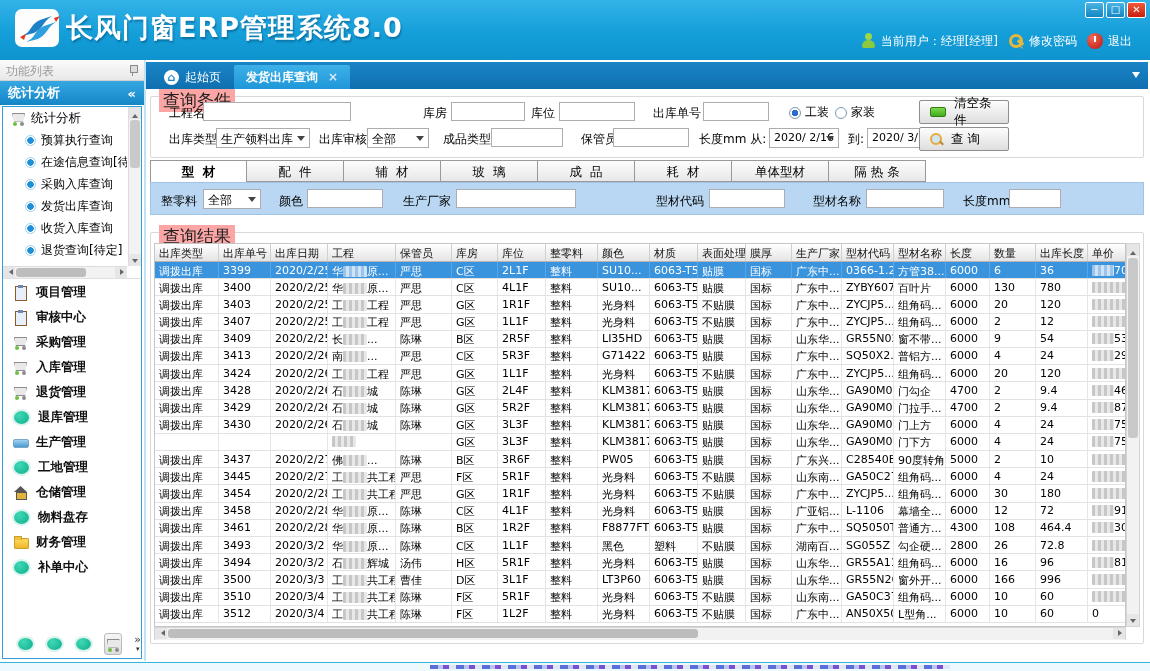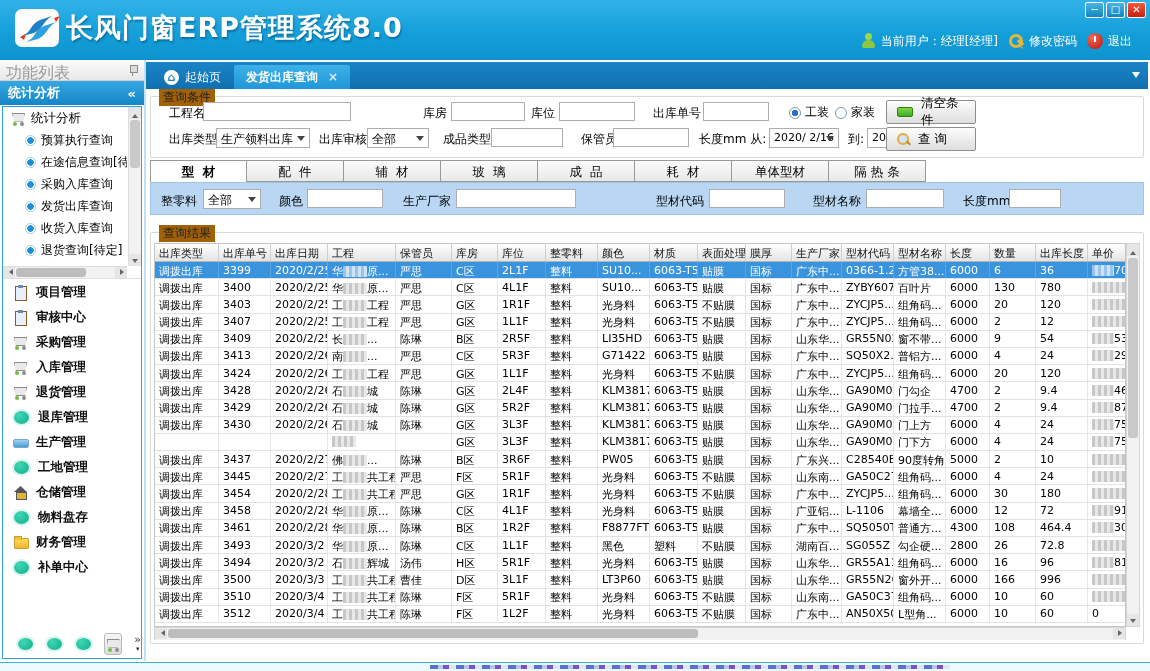--- a/index.html
+++ b/index.html
@@ -28,21 +28,21 @@
   .icon-power { width:16px; height:16px; border-radius:50%; background:radial-gradient(circle at 35% 30%,#f36a5a,#b91408); position:relative; }
   .icon-power::after { content:''; position:absolute; left:7px; top:3px; width:2px; height:6px; background:#fff; }
 
   
   .bodyrow { position:absolute; top:60px; left:0; width:1150px; height:601px; display:flex; }
   .sidebar { width:146px; height:601px; background:#fff; position:relative; border-right:2px solid #bfe3f5; }
   .main { width:1002px; height:601px; position:relative; background:#fff; }
 
   
   .panel-title { height:21px; background:linear-gradient(#fbfbfb,#e8e8e8); border-bottom:1px solid #d0d0d0;
-    font-size:16px; color:#9a9a9a; padding:3px 6px; position:relative; }
+    font-size:12px; color:#9a9a9a; padding:3px 6px; position:relative; }
   .pin { position:absolute; right:7px; top:5px; width:8px; height:11px; }
   .pin::before { content:''; position:absolute; left:1px; top:0; width:6px; height:6px; border:1px solid #8a8a8a; background:#dcdcdc; }
   .pin::after { content:''; position:absolute; left:3px; top:7px; width:1px; height:4px; background:#8a8a8a; }
   .group-header { height:24px; background:linear-gradient(#35a7e2,#1486c6); color:#fff; font-weight:bold;
     font-size:13px; padding:3px 8px; display:flex; justify-content:space-between; align-items:center; }
   .group-header .chev { font-size:13px; cursor:pointer; }
   .side-box { position:absolute; top:46px; left:2px; right:2px; bottom:2px; border:1px solid #2f9fdc; background:#fff; }
   .tree { position:relative; height:172px; border-bottom:1px solid #e0e0e0; overflow:hidden; }
   .tree-inner { position:absolute; left:0; top:0; right:14px; bottom:12px; overflow:hidden; }
   .tree-row { display:flex; align-items:center; gap:5px; height:22px; padding-left:8px; font-size:12px; white-space:nowrap; cursor:pointer; }
@@ -89,31 +89,31 @@
   .mtab { position:absolute; top:3px; height:24px; display:flex; align-items:center; gap:6px; color:#fff;
     font-size:12px; padding:0 12px; cursor:pointer; }
   .mtab.active { background:linear-gradient(#3db0e8,#1f97d8); font-weight:bold; border-radius:2px 2px 0 0; }
   .mtab .homeico { width:15px; height:15px; border-radius:50%; background:#fff; color:#1a85c6; font-size:11px;
     line-height:15px; text-align:center; font-weight:bold; }
   .mtab .tclose { color:#dce9f3; font-size:12px; margin-left:4px; cursor:pointer; }
   .tab-dd { position:absolute; right:8px; top:10px; border:4px solid transparent; border-top:6px solid #fff; cursor:pointer; }
 
   
   .groupbox { position:absolute; border:1px solid #d9d9d9; border-radius:2px; background:#fff; }
-  .gb-label { position:absolute; top:-8px; left:8px; background:#a16207; padding:0 4px; font-size:12px; color:#222; }
+  .gb-label { position:absolute; top:-8px; left:8px; background:#fca5a5; padding:0 4px; font-size:17px; color:#222; }
 
   .fl { position:absolute; font-size:12px; color:#000; white-space:nowrap; }
   .inp { position:absolute; height:19px; border:1px solid #abadb3; background:#fff; }
   .combo { position:absolute; height:20px; border:1px solid #abadb3; background:#fff; font-size:12px; padding:2px 16px 0 4px; white-space:nowrap; cursor:pointer; }
   .combo::after { content:''; position:absolute; right:4px; top:7px; border:4px solid transparent; border-top:5px solid #444; }
   .radio { position:absolute; display:flex; align-items:center; gap:4px; font-size:12px; cursor:pointer; }
   .rdot { width:12px; height:12px; border:1px solid #7a9ab0; border-radius:50%; background:#fff; }
   .rdot.on { background:radial-gradient(circle,#2a6fd0 0 3px,#fff 3.5px); }
   .btn { position:absolute; height:24px; border:1px solid #8e8e8e; border-radius:2px; background:linear-gradient(#fdfdfd,#dedede);
-    font-size:12.5px; display:flex; align-items:center; gap:8px; padding:0 10px; cursor:pointer; }
+    font-size:12.5px; display:flex; align-items:center; gap:8px; padding:0 10px; cursor:pointer;margin-left:33px; }
   .ico-clear { width:18px; height:10px; background:linear-gradient(#7ed64a,#3fae1f); border:1px solid #2d7d12; border-radius:2px; }
   .ico-mag { width:13px; height:13px; position:relative; }
   .ico-mag::before { content:''; position:absolute; left:0; top:0; width:8px; height:8px; border:2px solid #e8a93a; border-radius:50%; background:#cfe6f5; }
   .ico-mag::after { content:''; position:absolute; left:9px; top:9px; width:5px; height:2px; background:#b8882a; transform:rotate(45deg); }
 
   
   .mat-tabs { position:absolute; left:4px; top:100px; height:23px; display:flex; }
   .mtab2 { width:97px; height:22px; border:1px solid #999; border-left:none; background:linear-gradient(#fcfcfc,#e8e8e8);
     font-size:12.5px; text-align:center; padding-top:3px; cursor:pointer; white-space:pre; }
   .mtab2:first-child { border-left:1px solid #999; }

